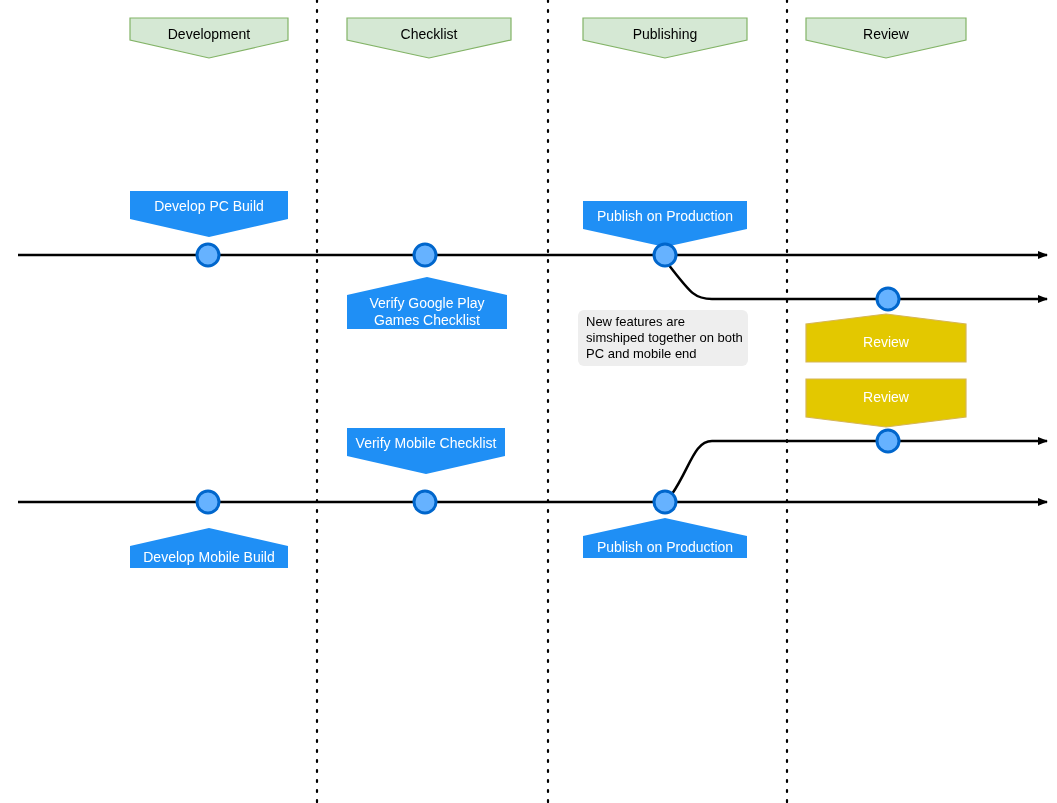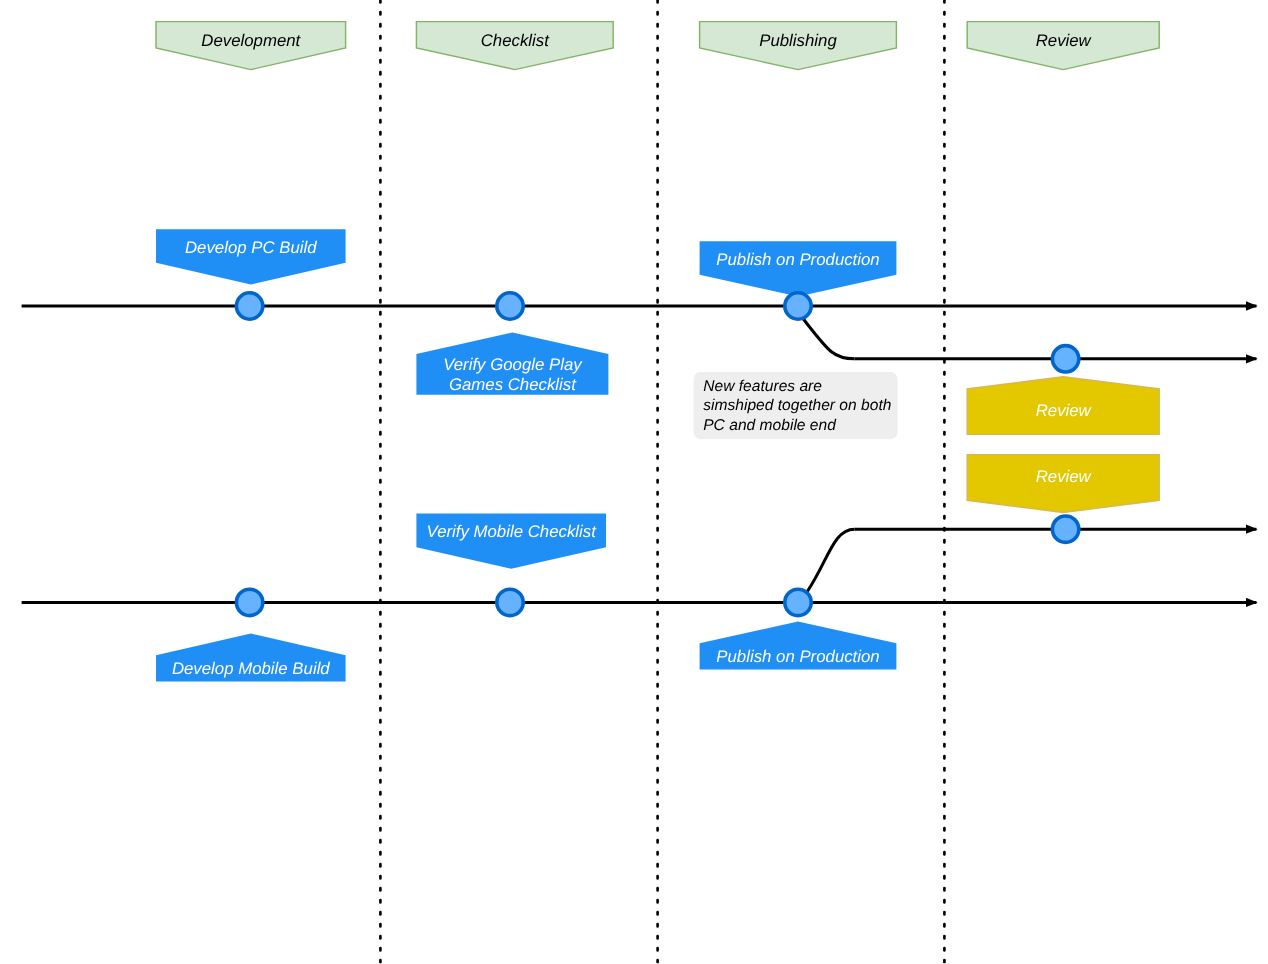--- a/index.html
+++ b/index.html
@@ -10,21 +10,20 @@
   }
   body {
     font-family: "Liberation Sans", sans-serif;
   }
   #canvas {
     position: relative;
     width: 1057px;
     height: 803px;
     background: #ffffff;
     overflow: hidden;
-    font-style: italic;
   }
   #diagram-svg {
     position: absolute;
     top: 0;
     left: 0;
     width: 1057px;
     height: 803px;
   }
   .shape-label {
     fill: #ffffff;

